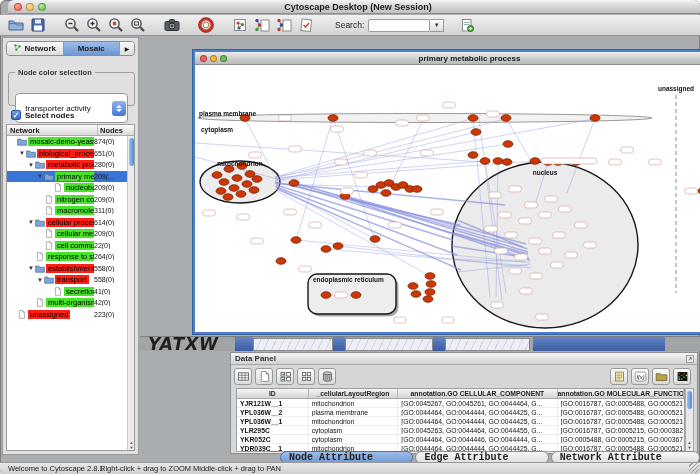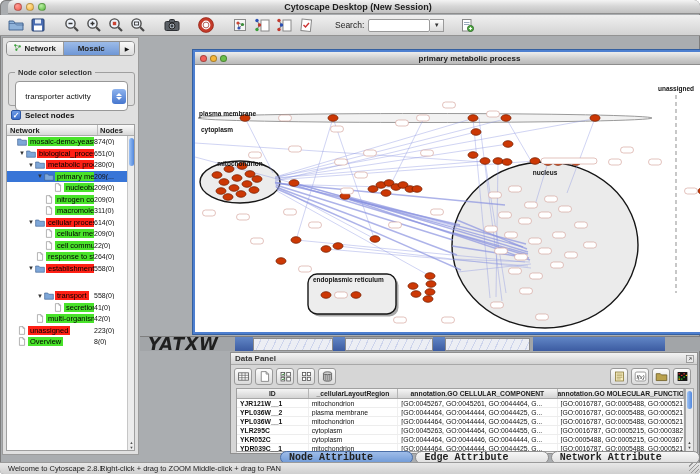--- a/index.html
+++ b/index.html
@@ -25,21 +25,21 @@
   .phead{height:12px;background:linear-gradient(#f3f3f3,#d2d2d2);border-bottom:1px solid #a8a8a8;font-size:8px;font-weight:bold;color:#333;padding-left:4px;line-height:12px;position:relative;}
   .float-btn{position:absolute;right:2px;top:1px;width:10px;height:10px;}
   .float-btn svg{width:10px;height:10px;}
   .cptabs{display:flex;align-items:center;margin:3px 3px 0 3px;height:15px;border:1px solid #8d8d8d;border-radius:4px;overflow:hidden;background:#d9d9d9;}
   .cptab{flex:1;display:flex;align-items:center;justify-content:center;gap:2px;font-size:8px;font-weight:bold;color:#222;height:100%;border-right:1px solid #9a9a9a;background:linear-gradient(#fafafa,#dcdcdc);}
   .cptab.sel{background:linear-gradient(#9cbbe8,#6f97d6);}
   .cptab svg{width:9px;height:9px;}
   .cptab-arrow{width:14px;text-align:center;font-size:6px;color:#111;background:linear-gradient(#fafafa,#dcdcdc);height:100%;line-height:15px;}
   .groupbox{position:absolute;left:5px;top:34px;width:127px;height:34px;border:1px solid #9f9f9f;border-radius:3px;}
   .legend{position:absolute;left:6px;top:-5px;background:#e0e0e0;padding:0 3px;font-size:7.5px;font-weight:bold;color:#333;}
-  .dropdown{position:absolute;left:6px;top:8px;width:113px;height:30px;background:#fff;border:1px solid #979797;border-radius:4px;display:flex;align-items:center;gap:12px;}
+  .dropdown{position:absolute;left:6px;top:20px;width:113px;height:30px;background:#fff;border:1px solid #979797;border-radius:4px;display:flex;align-items:center;gap:12px;}
   .dropdown .val{flex:1;font-size:8px;color:#111;text-align:center;}
   .dd-cap{width:14px;height:15px;margin-right:1px;border-radius:3px;background:linear-gradient(#8fb4ee,#4676ce);display:flex;flex-direction:column;align-items:center;justify-content:center;gap:1px;}
   .tri-up{width:0;height:0;border-left:3px solid transparent;border-right:3px solid transparent;border-bottom:3px solid #fff;}
   .tri-dn{width:0;height:0;border-left:3px solid transparent;border-right:3px solid transparent;border-top:3px solid #fff;}
   .checkrow{position:absolute;left:8px;top:72px;display:flex;align-items:center;gap:4px;}
   .checkbox{width:10px;height:10px;border-radius:2px;background:linear-gradient(#6f9ce6,#3a6cc8);border:1px solid #2c55a0;color:#fff;font-size:8px;line-height:9px;text-align:center;font-weight:bold;}
   .checklabel{font-size:8px;font-weight:bold;color:#111;}
   .treebox{position:absolute;left:3px;top:86px;width:129px;height:327px;background:#fff;border:1px solid #9f9f9f;}
   .treehead{display:flex;height:11px;background:linear-gradient(#fbfbfb,#d9d9d9);border-bottom:1px solid #ababab;font-size:7.5px;font-weight:bold;color:#222;}
   .treehead .c1{flex:1;padding-left:3px;border-right:1px solid #bbb;line-height:11px;}
@@ -373,21 +373,21 @@
           <div class="trow" style="padding-left: 20px;">
             <span class="tarrow">▼</span>
             <span class="ticon">
               <svg viewBox="0 0 16 14">
                 <path d="M1 3h5l1.5 2H15v8H1z" fill="#7ea7d8" stroke="#3c5f8e"></path>
               </svg>
             </span>
             <span class="tlabel r">establishment of lo</span>
             <span class="tcount">558(0)</span>
           </div>
-          <div class="trow" style="padding-left: 29px; margin-top: 16px;">
+          <div class="trow" style="padding-left: 29px;">
             <span class="tarrow">▼</span>
             <span class="ticon">
               <svg viewBox="0 0 16 14">
                 <path d="M1 3h5l1.5 2H15v8H1z" fill="#7ea7d8" stroke="#3c5f8e"></path>
               </svg>
             </span>
             <span class="tlabel r">transport</span>
             <span class="tcount">558(0)</span>
           </div>
           <div class="trow" style="padding-left: 38px;">
@@ -415,31 +415,20 @@
           <div class="trow" style="padding-left: 2px;">
             <span class="tarrow"></span>
             <span class="ticon">
               <svg viewBox="0 0 12 14">
                 <path d="M2 1h5.5L10 3.5V13H2z" fill="#fff" stroke="#8a8a8a"></path>
                 <path d="M7.5 1v2.5H10" fill="none" stroke="#8a8a8a"></path>
               </svg>
             </span>
             <span class="tlabel r">unassigned</span>
             <span class="tcount">223(0)</span>
-          </div>
-          <div class="trow" style="padding-left: 2px;">
-            <span class="tarrow"></span>
-            <span class="ticon">
-              <svg viewBox="0 0 12 14">
-                <path d="M2 1h5.5L10 3.5V13H2z" fill="#fff" stroke="#8a8a8a"></path>
-                <path d="M7.5 1v2.5H10" fill="none" stroke="#8a8a8a"></path>
-              </svg>
-            </span>
-            <span class="tlabel g">Overview</span>
-            <span class="tcount">8(0)</span>
           </div>
         </div>
       <div class="treescroll">
         <div class="tthumb"></div>
         <div class="tsarrows">▲<br>▼</div>
       </div>
     </div>
   </div>
 
   <div class="strip" id="strip">

